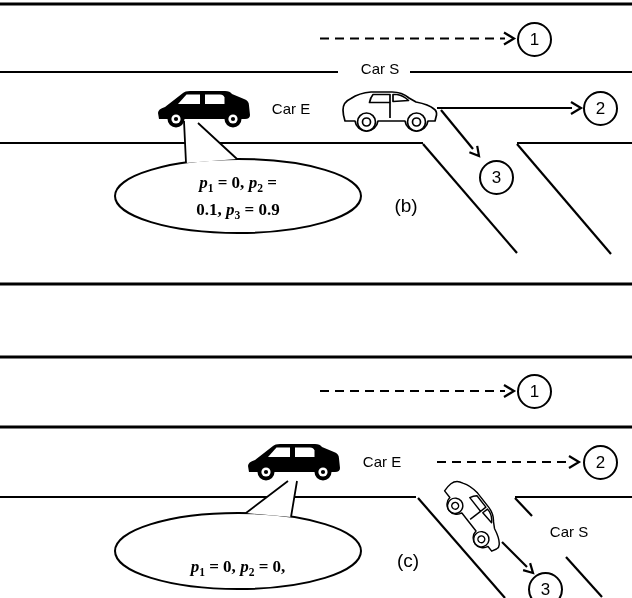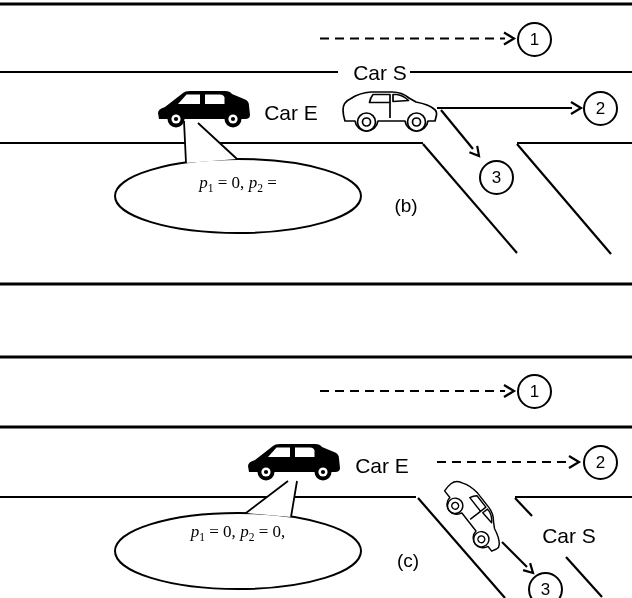--- a/index.html
+++ b/index.html
@@ -2,27 +2,27 @@
 <html><head>
 <meta charset="utf-8">
 <style>
   html,body{margin:0;padding:0;background:#ffffff;}
   #figure-canvas{
     position:relative;width:632px;height:598px;background:#ffffff;
     overflow:hidden;font-family:"Liberation Sans",sans-serif;color:#000;
   }
   #linework{position:absolute;left:0;top:0;width:632px;height:598px;}
   .overlay-label{position:absolute;text-align:center;white-space:nowrap;
-    font-size:21px;color:#000;line-height:1.1;}
+    font-size:15px;color:#000;line-height:1.1;}
   .panel-tag{font-size:19px;}
   .route-badge{position:absolute;width:31px;height:31px;border:2px solid #000;
     border-radius:50%;background:#fff;display:flex;align-items:center;
     justify-content:center;font-size:17px;color:#000;box-sizing:content-box;}
   .bubble-text{position:absolute;left:115px;width:246px;text-align:center;
-    font-family:"Liberation Serif",serif;font-size:17px;line-height:21px;color:#000;}
+    font-family:"Liberation Serif",serif;font-size:17px;line-height:21px;color:#000;font-weight:bold;}
   .bubble-text i{font-family:"Liberation Serif",serif;}
   .bubble-text sub{font-size:0.68em;}
 </style>
 </head>
 <body>
 
 <div id="figure-canvas">
 
   <svg id="linework" viewBox="0 0 632 598" xmlns="http://www.w3.org/2000/svg">
     <defs>
@@ -110,27 +110,28 @@
   <div class="overlay-label" style="left:348px;top:61px;width:64px;">Car S</div>
   <div class="overlay-label" style="left:262px;top:101px;width:58px;">Car E</div>
   <div class="overlay-label panel-tag" style="left:384px;top:196px;width:44px;">(b)</div>
 
   <div class="route-badge" style="left:517px;top:22px;">1</div>
   <div class="route-badge" style="left:583px;top:91px;">2</div>
   <div class="route-badge" style="left:479px;top:160px;">3</div>
 
   <div class="bubble-text" style="top:172px;">
     <div><i>p</i><sub>1</sub> = 0, <i>p</i><sub>2</sub> =</div>
+    <div>0.1, <i>p</i><sub>3</sub> = 0.9</div>
   </div>
 
   <div class="overlay-label" style="left:352px;top:454px;width:60px;">Car E</div>
   <div class="overlay-label" style="left:537px;top:524px;width:64px;">Car S</div>
   <div class="overlay-label panel-tag" style="left:386px;top:551px;width:44px;">(c)</div>
 
   <div class="route-badge" style="left:517px;top:374px;">1</div>
   <div class="route-badge" style="left:583px;top:445px;">2</div>
   <div class="route-badge" style="left:528px;top:572px;">3</div>
 
-  <div class="bubble-text" style="top:521px;">
+  <div class="bubble-text" style="top:556px;">
     <div><i>p</i><sub>1</sub> = 0, <i>p</i><sub>2</sub> = 0,</div>
   </div>
 
 </div>
 
 </body></html>

